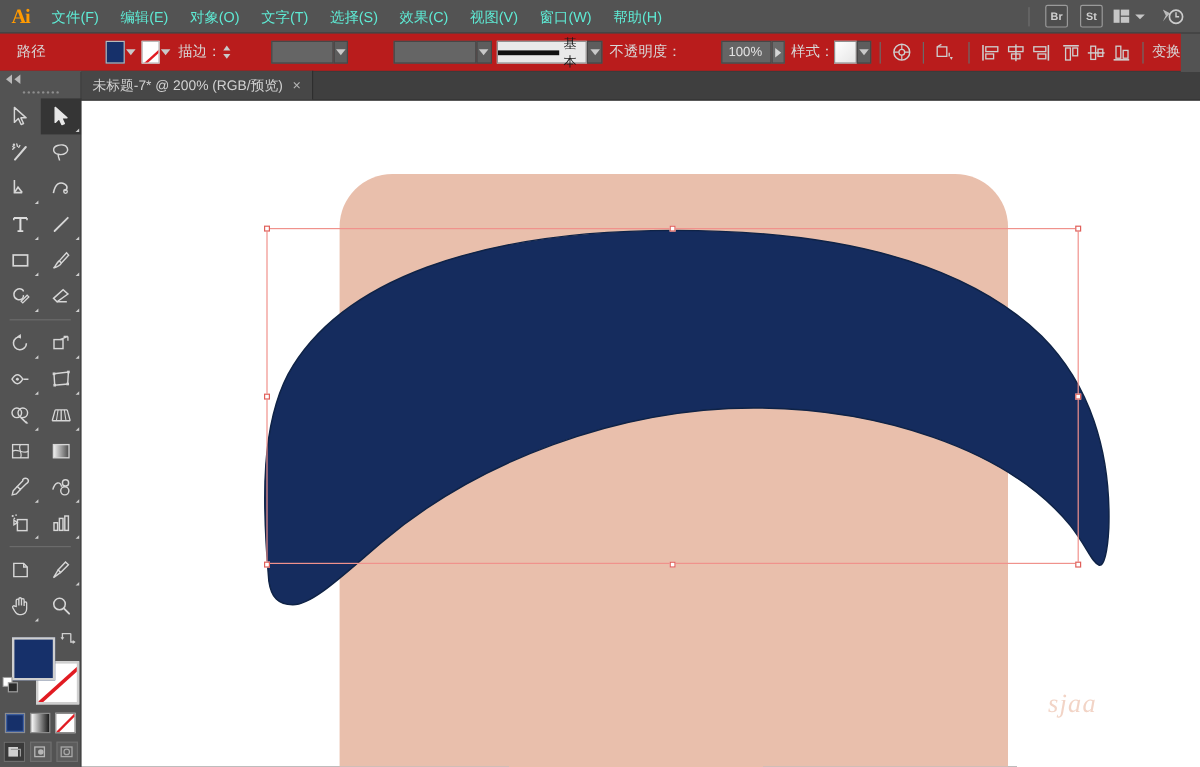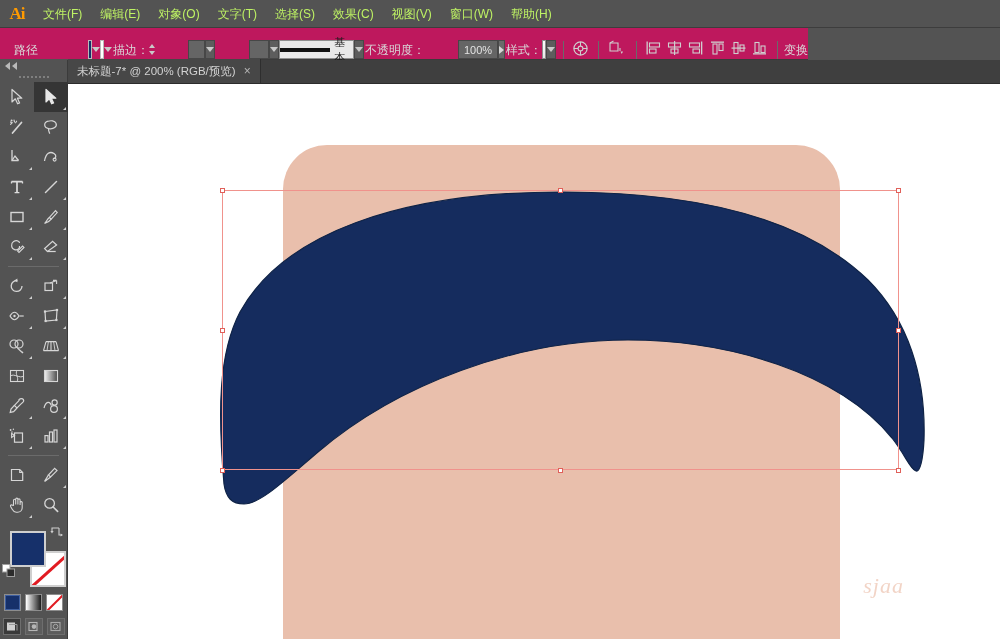--- a/index.html
+++ b/index.html
@@ -16,21 +16,21 @@
     position:absolute; left:0; top:0; width:1000px; height:28px;
     background:#535353; display:flex; align-items:center;
     border-bottom:1px solid #3d3d3d;
   }
   .ai-logo {
     width:34px; height:28px; display:flex; align-items:center; justify-content:center;
     color:#ff9a00; font-weight:bold; font-size:17px; letter-spacing:-1px;
     font-family:"Liberation Serif","DejaVu Serif",serif;
   }
   .menu-item {
-    padding:0 9px; height:28px; line-height:28px; font-size:12px; color:#bef264;
+    padding:0 9px; height:28px; line-height:28px; font-size:12px; color:#5eead4;
     white-space:nowrap; cursor:default;
   }
   .mb-right { margin-left:auto; display:flex; align-items:center; padding-right:6px; }
   .mb-sep { width:1px; height:16px; background:#6e6e6e; margin:0 8px; }
   .app-chip {
     width:19px; height:19px; border:1px solid #9a9a9a; border-radius:2px;
     color:#cfcfcf; font-size:9px; display:flex; align-items:center; justify-content:center;
     margin:0 5px; background:#4e4e4e; font-weight:bold;
   }
   .ws-switch { display:flex; align-items:center; margin:0 4px; }
@@ -38,23 +38,23 @@
   .ws-ico i { display:block; background:#c6c6c6; }
   .ws-ico i.a { width:5px; height:11px; }
   .ws-ico i.b { width:7px; height:5px; }
   .ws-ico i.c { width:7px; height:5px; }
   .caret { border-left:4px solid transparent; border-right:4px solid transparent;
            border-top:4px solid #c6c6c6; margin-left:5px; }
   .srch-ico { margin:0 6px 0 10px; }
 
   
   .ctrlbar {
-    position:absolute; left:0; top:28px; width:808px; height:32px;
-    background:#be185d; border-bottom:1px solid #3b3b3b;
-    display:flex; align-items:flex-end; padding-left:14px; gap:0;
+    position:absolute; left:0; top:28px; width:984px; height:32px;
+    background:#b91c1c; border-bottom:1px solid #3b3b3b;
+    display:flex; align-items:center; padding-left:14px; gap:0;
   }
   .ctrl-label { font-size:12px; color:#d8d8d8; white-space:nowrap; }
   .sw-fill {
     width:22px; height:19px; background:#16306a; border:1px solid #b9b9b9;
     margin-left:0;
   }
   .sw-stroke {
     width:22px; height:19px; background:#ffffff; border:1px solid #b9b9b9; position:relative; overflow:hidden;
   }
   .sw-stroke:after {
@@ -192,21 +192,21 @@
   .shape-wrap { position:absolute; left:0; top:0; width:932px; height:555px; }
   .selbox {
     position:absolute; border:1px solid #f0928c;
     left:154px; top:106px; width:677px; height:280px;
   }
   .hnd {
     position:absolute; width:5px; height:5px; background:#ffffff;
     border:1px solid #e0605a;
   }
   .wmark {
-    position:absolute; right:96px; bottom:40px;
+    position:absolute; right:86px; bottom:40px;
     font-size:22px; color:#f0cdbd; font-style:italic;
     font-family:"Liberation Serif","DejaVu Serif",serif;
     letter-spacing:1px; opacity:.85; user-select:none;
   }
 </style>
 </head>
 <body>
 
 <div id="app">
 
@@ -216,20 +216,42 @@
     <div class="menu-item">文件(F)</div>
     <div class="menu-item">编辑(E)</div>
     <div class="menu-item">对象(O)</div>
     <div class="menu-item">文字(T)</div>
     <div class="menu-item">选择(S)</div>
     <div class="menu-item">效果(C)</div>
     <div class="menu-item">视图(V)</div>
     <div class="menu-item">窗口(W)</div>
     <div class="menu-item">帮助(H)</div>
 
+    <div class="mb-right">
+      <div class="mb-sep"></div>
+      <div class="app-chip">Br</div>
+      <div class="app-chip">St</div>
+      <div class="ws-switch">
+        <span class="ws-ico">
+          <i class="a"></i>
+          <span style="display:flex;flex-direction:column;gap:1px;">
+            <i class="b"></i>
+              <i class="c"></i>
+          </span>
+        </span>
+        <span class="caret"></span>
+      </div>
+      <span class="srch-ico">
+        <svg class="ti" width="20" height="18" viewBox="0 0 20 18">
+          <circle cx="12" cy="9" r="5.5" fill="none" stroke="#cccccc" stroke-width="1.4"></circle>
+          <path d="M12 5.3 v3.7 h2.6" fill="none" stroke="#cccccc" stroke-width="1.2"></path>
+          <path d="M7 6 L1 3 L3.5 8 L1 13 Z" fill="#cccccc" opacity=".85"></path>
+        </svg>
+      </span>
+    </div>
   </div>
 
   <div class="ctrlbar">
     <span class="ctrl-label" style="min-width:74px;">路径</span>
 
     <span class="sw-fill"></span>
     <span class="mini-caret">
         <b></b>
       </span>
 

